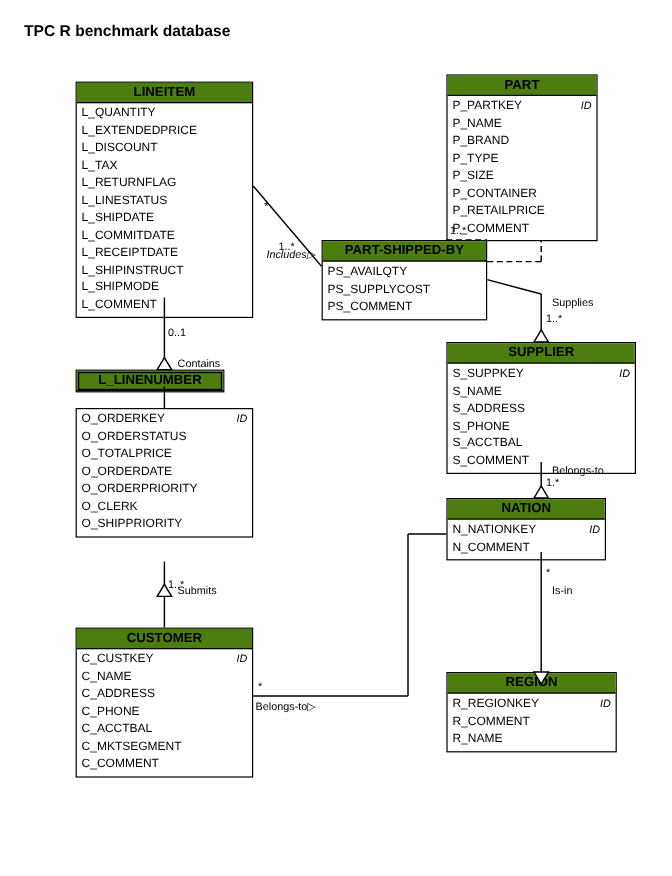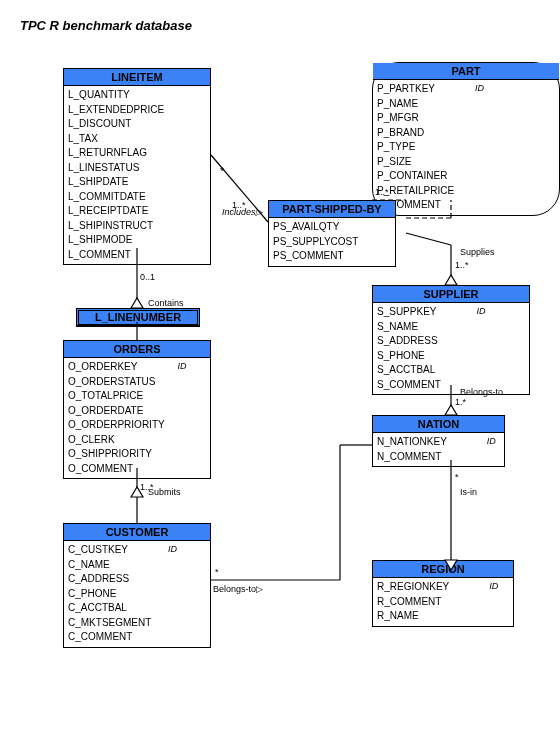--- a/index.html
+++ b/index.html
@@ -11,42 +11,42 @@
       height: 730px;
       overflow: hidden;
       position: relative;
     }
     .page-title {
       position: absolute;
       top: 18px;
       left: 20px;
       font-weight: bold;
       font-size: 13px;
-      font-style: italic;
     }
     .entity-box {
       position: absolute;
       border: 1.5px solid #000;
       background: #fff;
     }
     .entity-header {
-      background: #3b82f6;
+      background: #4d7c0f;
       font-weight: bold;
       text-align: center;
       border-bottom: 1.5px solid #000;
       padding: 2px 4px;
       font-size: 11px;
     }
     .entity-body {
       padding: 2px 4px;
       font-size: 10px;
       line-height: 1.45;
     }
     .entity-body .attr-row {
       display: flex;
+      justify-content: space-between;
       gap: 40px;
     }
 
     
     .diagram-svg {
       position: absolute;
       top: 0;
       left: 0;
       width: 560px;
       height: 730px;
@@ -69,39 +69,38 @@
     <div>L_LINESTATUS</div>
     <div>L_SHIPDATE</div>
     <div>L_COMMITDATE</div>
     <div>L_RECEIPTDATE</div>
     <div>L_SHIPINSTRUCT</div>
     <div>L_SHIPMODE</div>
     <div>L_COMMENT</div>
   </div>
 </div>
 
-<div class="entity-box" style="left:372px;top:62px;width:188px;border-radius:27px;">
+<div class="entity-box" style="left:372px;top:62px;width:126px;">
   <div class="entity-header">PART</div>
   <div class="entity-body">
     <div class="attr-row">
         <span>P_PARTKEY</span>
         <span style="font-style:italic;font-size:9px;">ID</span>
       </div>
     <div>P_NAME</div>
-    <div>P_MFGR</div>
     <div>P_BRAND</div>
     <div>P_TYPE</div>
     <div>P_SIZE</div>
     <div>P_CONTAINER</div>
     <div>P_RETAILPRICE</div>
     <div>P_COMMENT</div>
   </div>
 </div>
 
-<div class="entity-box" style="left:268px;top:200px;width:128px;">
+<div class="entity-box" style="left:268px;top:200px;width:138px;">
   <div class="entity-header">PART-SHIPPED-BY</div>
   <div class="entity-body">
     <div>PS_AVAILQTY</div>
     <div>PS_SUPPLYCOST</div>
     <div>PS_COMMENT</div>
   </div>
 </div>
 
 <div class="entity-box" style="left:372px;top:285px;width:158px;">
   <div class="entity-header">SUPPLIER</div>
@@ -135,53 +134,51 @@
     <div class="attr-row">
         <span>R_REGIONKEY</span>
         <span style="font-style:italic;font-size:9px;">ID</span>
       </div>
     <div>R_COMMENT</div>
     <div>R_NAME</div>
   </div>
 </div>
 
 <div class="entity-box" style="left:63px;top:340px;width:148px;">
-  <div class="entity-header">ORDERS</div>
   <div class="entity-body">
     <div class="attr-row">
         <span>O_ORDERKEY</span>
         <span style="font-style:italic;font-size:9px;">ID</span>
       </div>
     <div>O_ORDERSTATUS</div>
     <div>O_TOTALPRICE</div>
     <div>O_ORDERDATE</div>
     <div>O_ORDERPRIORITY</div>
     <div>O_CLERK</div>
     <div>O_SHIPPRIORITY</div>
-    <div>O_COMMENT</div>
   </div>
 </div>
 
 <div class="entity-box" style="left:63px;top:523px;width:148px;">
   <div class="entity-header">CUSTOMER</div>
   <div class="entity-body">
     <div class="attr-row">
         <span>C_CUSTKEY</span>
         <span style="font-style:italic;font-size:9px;">ID</span>
       </div>
     <div>C_NAME</div>
     <div>C_ADDRESS</div>
     <div>C_PHONE</div>
     <div>C_ACCTBAL</div>
     <div>C_MKTSEGMENT</div>
     <div>C_COMMENT</div>
   </div>
 </div>
 
-<div class="entity-box" style="left:76px;top:308px;width:124px;border:1.5px solid #000;outline:1px solid #000;outline-offset:-3px;">
+<div class="entity-box" style="left:63px;top:308px;width:124px;border:1.5px solid #000;outline:1px solid #000;outline-offset:-3px;">
   <div class="entity-header" style="border-bottom:1.5px solid #000;">L_LINENUMBER</div>
 </div>
 
 <svg class="diagram-svg">
   <defs>
 
     <marker id="tri-open" markerWidth="10" markerHeight="10" refX="5" refY="5" orient="auto">
       <polygon points="0,0 10,5 0,10" fill="white" stroke="black" stroke-width="1"></polygon>
     </marker>
 

